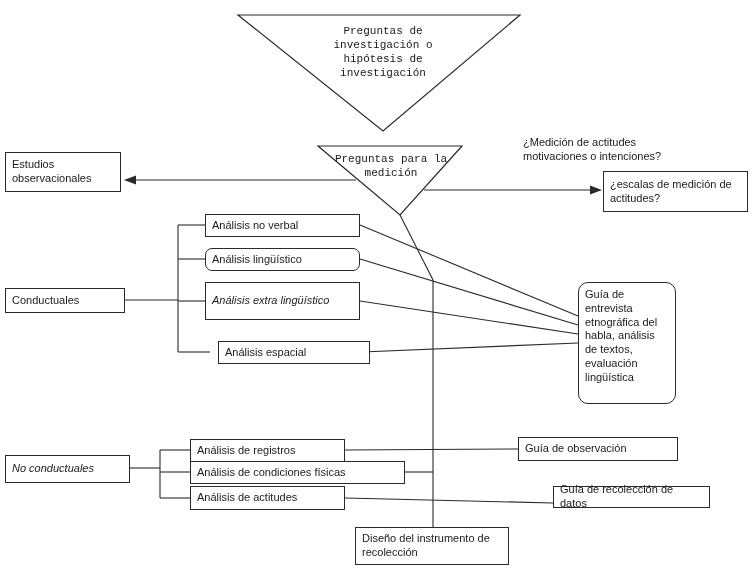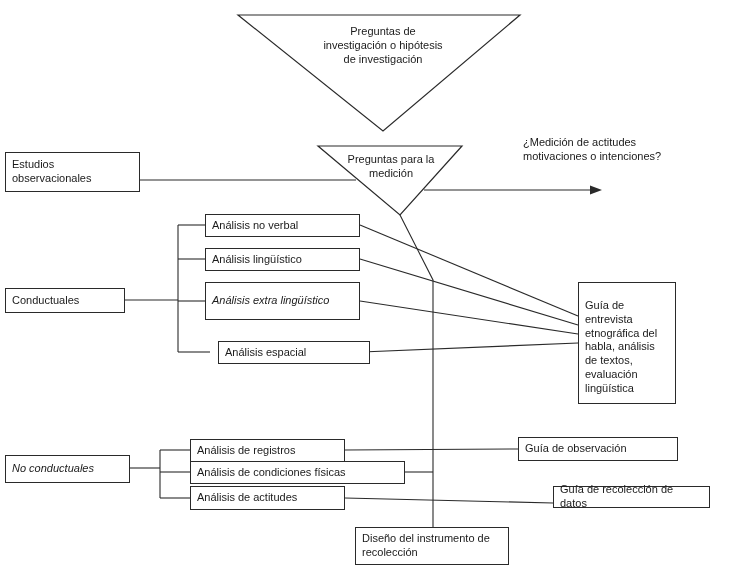--- a/index.html
+++ b/index.html
@@ -51,21 +51,22 @@
     background: #ffffff;
     font-size: 11px;
     line-height: 1.25;
     padding: 2px 6px;
     display: flex;
     align-items: center;
     color: #1a1a1a;
   }
   .box.top {
     align-items: flex-start;
-    padding-top: 16px;
+    padding-top: 5px;
+    border-radius: 10px;
   }
 </style>
 </head>
 <body>
 
 <div class="canvas">
 
   <svg class="lines" width="756" height="579" viewBox="0 0 756 579">
 
     <polygon class="tri" points="238,15 520,15 383,131"></polygon>
@@ -96,31 +97,32 @@
     <line x1="160" y1="450" x2="190" y2="450"></line>
     <line x1="160" y1="472" x2="190" y2="472"></line>
     <line x1="160" y1="498" x2="190" y2="498"></line>
     <line x1="130" y1="468" x2="160" y2="468"></line>
 
     <line x1="345" y1="450" x2="518" y2="449"></line>
     <line x1="405" y1="472" x2="433" y2="472"></line>
     <line x1="345" y1="498" x2="553" y2="503"></line>
   </svg>
 
-  <div class="label center" style="left:322px; top:24px; width:122px;">Preguntas de investigación o hipótesis de investigación</div>
-  <div class="label center" style="left:333px; top:152px; width:116px;">Preguntas para la medición</div>
+  <div class="label center" style="left:322px; top:24px; width:122px;font-family:Liberation Mono, monospace;">Preguntas de investigación o hipótesis de investigación</div>
+  <div class="label center" style="left:333px; top:152px; width:116px;font-family:Liberation Mono, monospace;">Preguntas para la medición</div>
 
   <div class="label" style="left:523px; top:135px; width:160px;">¿Medición de actitudes motivaciones o intenciones?</div>
 
-  <div class="box" style="left:5px; top:152px; width:135px; height:40px;">Estudios observacionales</div>
+  <div class="box" style="left:5px; top:152px; width:116px; height:40px;">Estudios observacionales</div>
 
+  <div class="box" style="left:603px; top:171px; width:145px; height:41px;">¿escalas de medición de actitudes?</div>
 
   <div class="box" style="left:205px; top:214px; width:155px; height:23px;">Análisis no verbal</div>
 
-  <div class="box" style="left:205px; top:248px; width:155px; height:23px;">Análisis lingüístico</div>
+  <div class="box" style="left:205px; top:248px; width:155px; height:23px;border-radius:7px;">Análisis lingüístico</div>
 
   <div class="box" style="left:205px; top:282px; width:155px; height:38px;font-style:italic;">Análisis extra lingüístico</div>
 
   <div class="box" style="left:210px; top:341px; width:152px; height:23px;margin-left:8px;">Análisis espacial</div>
 
   <div class="box" style="left:5px; top:288px; width:120px; height:25px;">Conductuales</div>
 
   <div class="box top" style="left:578px; top:282px; width:98px; height:122px;">Guía de entrevista etnográfica del habla, análisis de textos, evaluación lingüística</div>
 
   <div class="box" style="left:190px; top:439px; width:155px; height:23px;">Análisis de registros</div>

